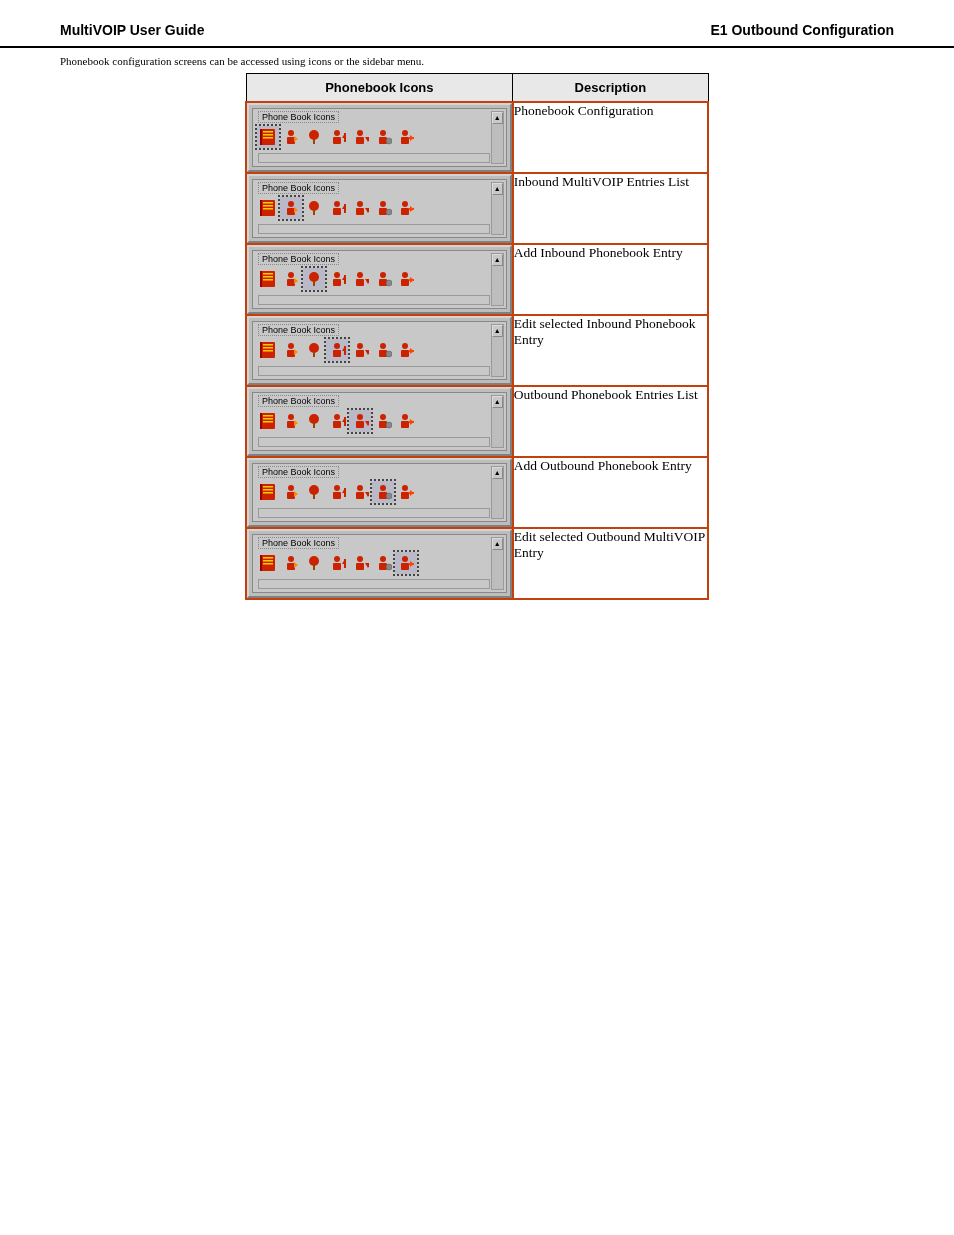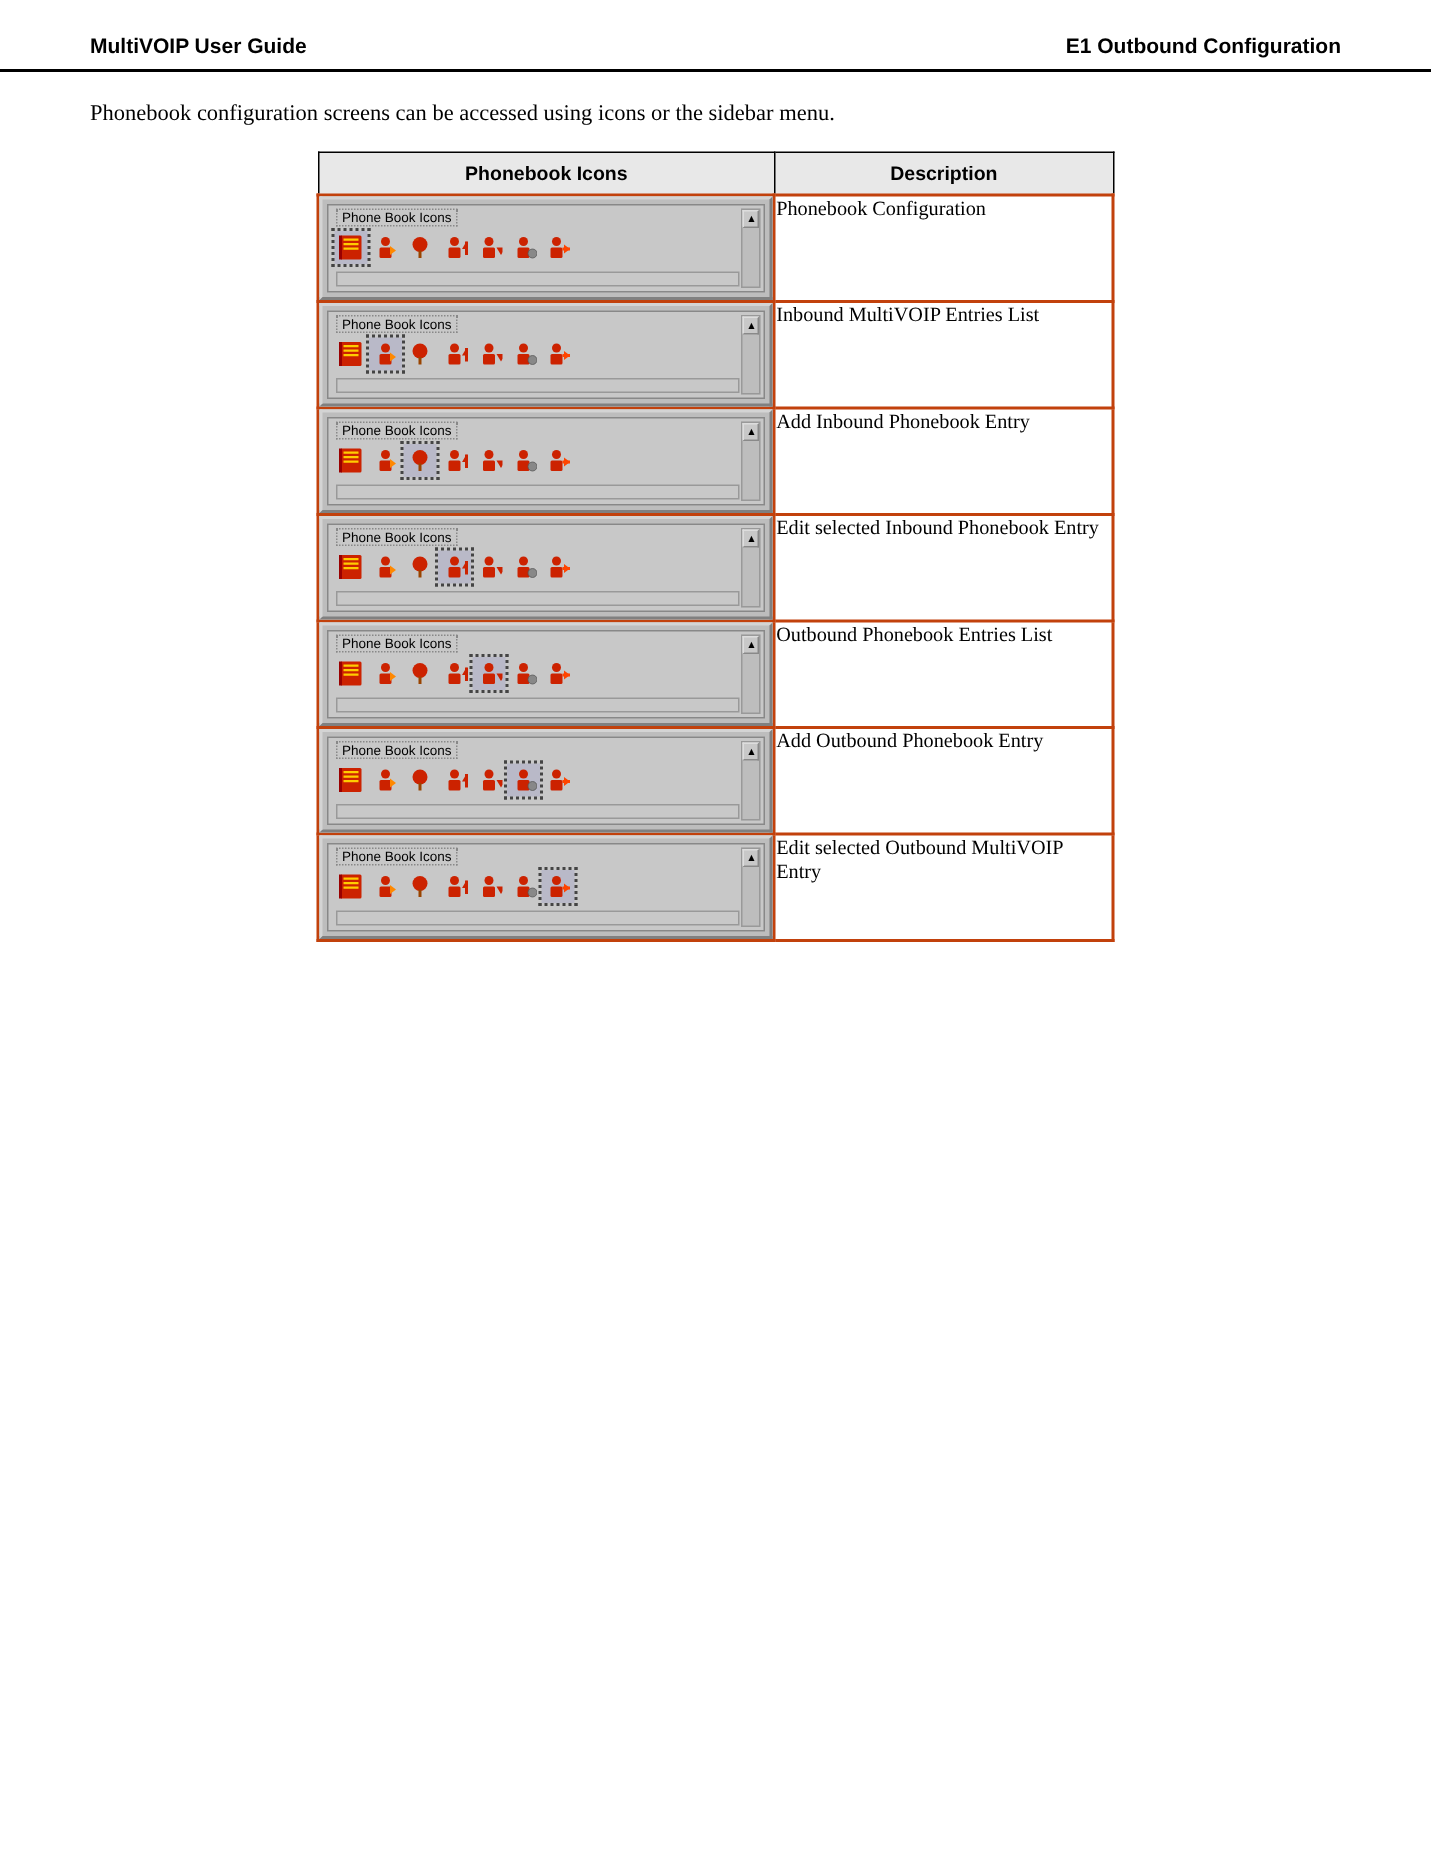--- a/index.html
+++ b/index.html
@@ -19,49 +19,49 @@
       position: relative;
     }
 
     
     .header {
       display: flex;
       justify-content: space-between;
       align-items: flex-end;
       padding: 22px 60px 8px 60px;
       border-bottom: 2px solid #000;
-      margin-bottom: 18px;
+      margin-bottom: 6px;
     }
     .header-left {
       font-weight: bold;
       font-size: 14px;
       font-family: Arial, sans-serif;
     }
     .header-right {
       font-weight: bold;
       font-size: 14px;
       font-family: Arial, sans-serif;
     }
 
     
     .content {
       padding: 0 60px;
     }
 
     .intro-text {
-      font-size: 15px;
-      margin-bottom: 14px;
+      font-size: 11px;
+      margin-bottom: 4px;
       font-family: "Times New Roman", Times, serif;
       line-height: 1.4;
     }
 
     
     .main-table {
       border-collapse: collapse;
-      width: 532px;
+      width: 464px;
       margin: 0 auto;
       border: 1px solid #000;
     }
 
     .main-table th {
       background: #e8e8e8;
       border: 1px solid #000;
       padding: 6px 10px;
       font-family: Arial, sans-serif;
       font-size: 13px;

